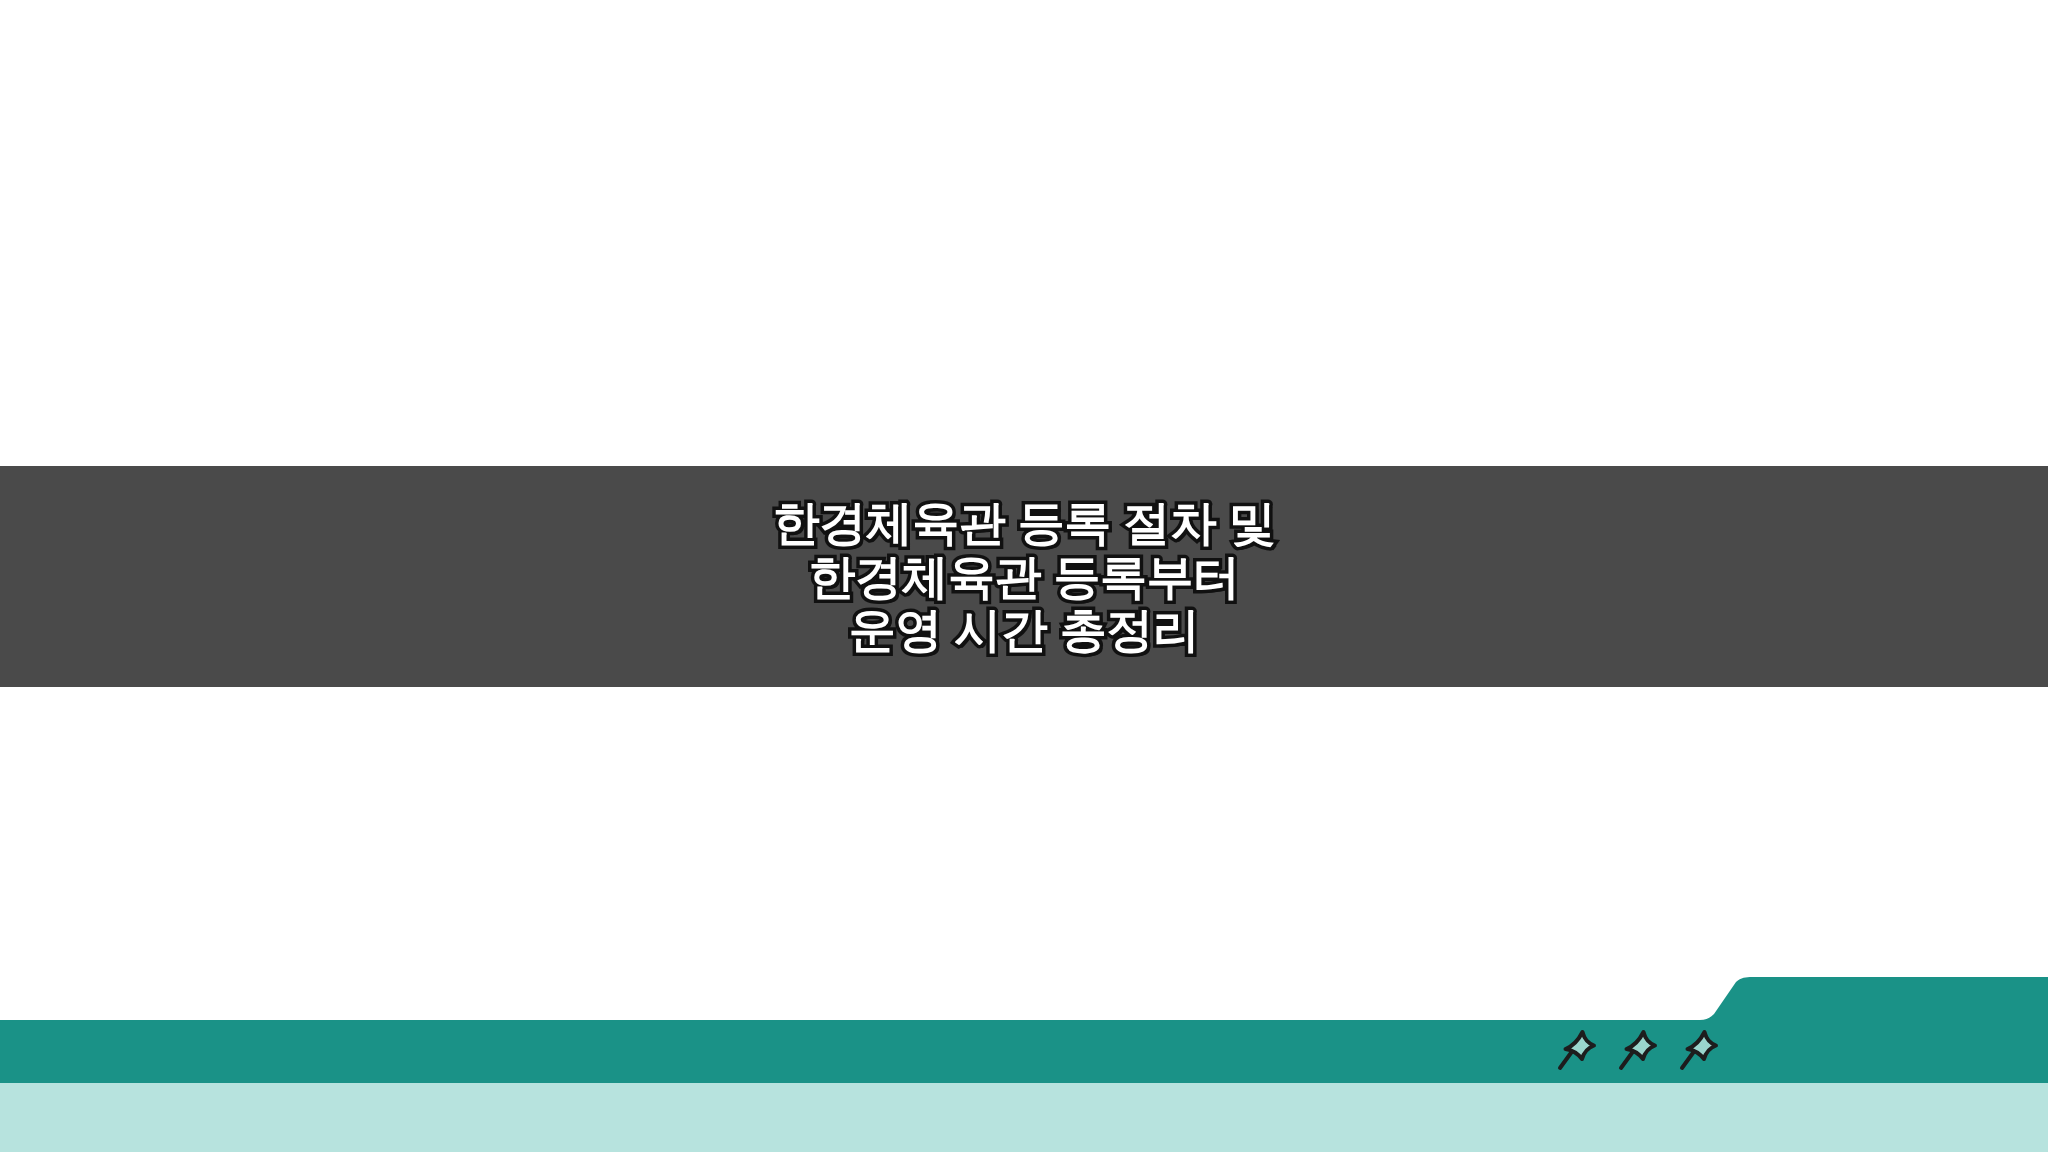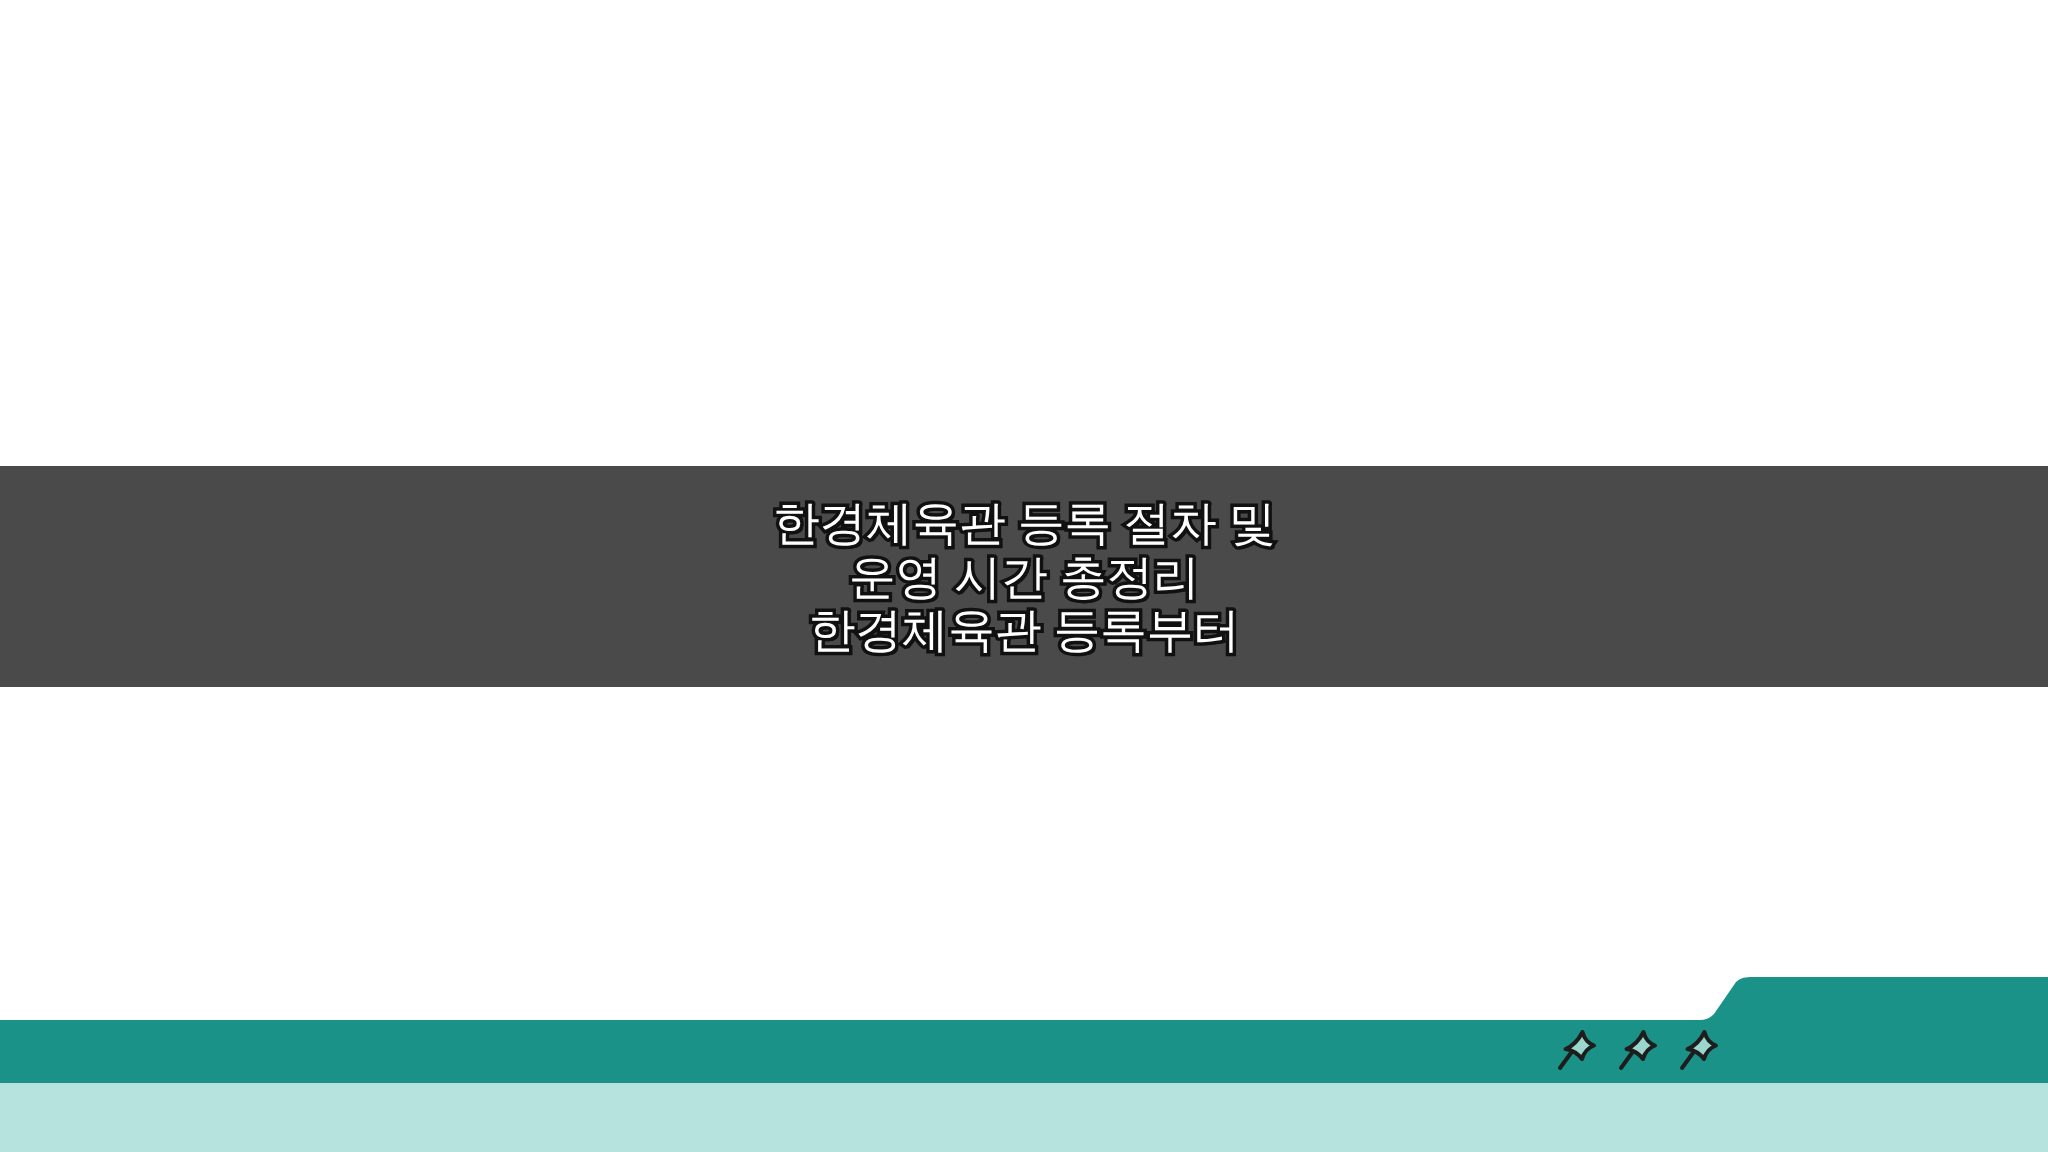--- a/index.html
+++ b/index.html
@@ -37,21 +37,21 @@
   }
 
   .title-stack {
     text-align: center;
     line-height: 1.14;
   }
 
   .title-line {
     display: block;
     font-family: "Liberation Sans", sans-serif;
-    font-weight: normal;
+    font-weight: bold;
     font-size: 47px;
     letter-spacing: -0.5px;
     color: #ffffff;
     -webkit-text-stroke: 7px #111111;
     paint-order: stroke fill;
     text-shadow:
       2px 2px 0 #111111,
       3px 3px 0 #111111;
     white-space: nowrap;
   }
@@ -93,22 +93,22 @@
   }
 </style>
 </head>
 <body>
 
 <div id="canvas">
 
   <div class="title-band">
     <div class="title-stack">
       <span class="title-line">한경체육관 등록 절차 및</span>
+      <span class="title-line">한경체육관 등록부터</span>
       <span class="title-line">운영 시간 총정리</span>
-      <span class="title-line">한경체육관 등록부터</span>
     </div>
   </div>
 
   <svg class="teal-shape" viewBox="0 0 2048 130" preserveAspectRatio="none">
     <path d="M 0,60
              L 1700,60
              C 1706,60 1710,58 1714,54
              L 1736,22
              C 1741,17.5 1746,17 1752,17
              L 2048,17

